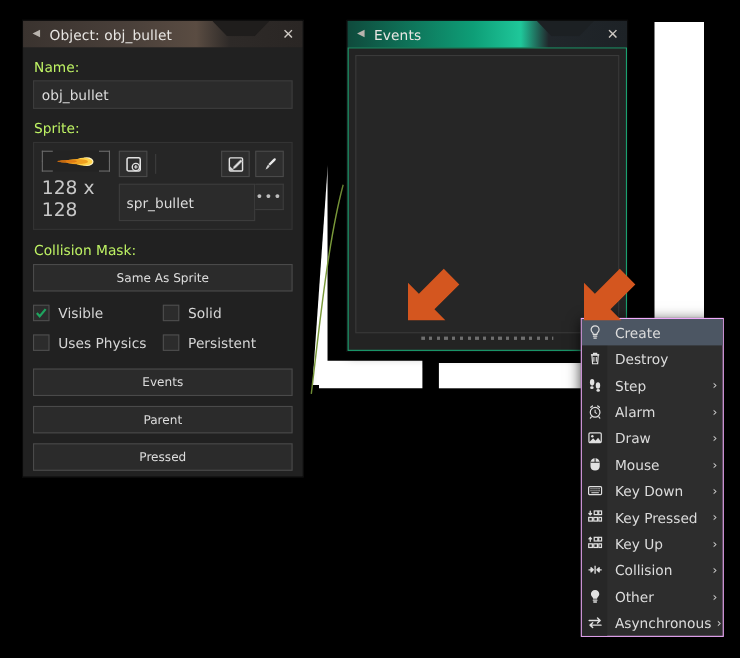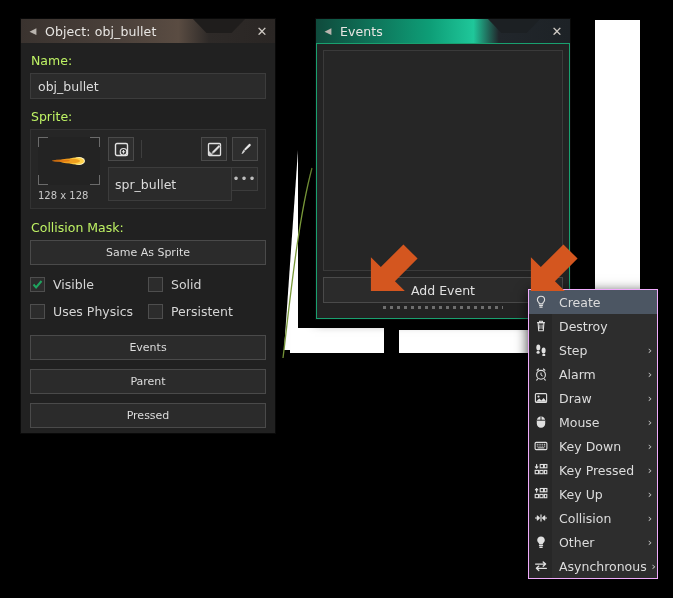--- a/index.html
+++ b/index.html
@@ -63,21 +63,21 @@
   }
   .sprite-thumb i{position:absolute;width:9px;height:9px;border-color:#6b6b6b;border-style:solid;}
   .sprite-thumb i.tl{left:0;top:0;border-width:1px 0 0 1px;}
   .sprite-thumb i.tr{right:0;top:0;border-width:1px 1px 0 0;}
   .sprite-thumb i.bl{left:0;bottom:0;border-width:0 0 1px 1px;}
   .sprite-thumb i.br{right:0;bottom:0;border-width:0 1px 1px 0;}
   .bullet{
     position:absolute;left:50%;top:50%;transform:translate(-50%,-50%);
     width:34px;height:9px;
   }
-  .sprite-dims{color:#c8c8c8;font-size:10px;margin-top:5px;text-align:left;}
+  .sprite-dims{color:#c8c8c8;font-size:17px;margin-top:5px;text-align:left;}
   .sprite-right{flex:1 1 auto;display:flex;flex-direction:column;}
   .sprite-tools{display:flex;align-items:center;height:28px;}
   .tool-btn{
     width:26px;height:24px;box-sizing:border-box;background:#2e2e2e;border:1px solid #4a4a4a;
     display:flex;align-items:center;justify-content:center;cursor:pointer;
   }
   .tool-sep{width:1px;height:18px;background:#3e3e3e;margin:0 7px;}
   .spacer{flex:1 1 auto;}
   .sprite-name-row{display:flex;margin-top:6px;}
   .sprite-name{
@@ -267,21 +267,20 @@
 
   <div class="window" id="eventsWindow">
     <div class="titlebar tb-evt">
       <div class="tb-arrow">◀</div>
       <div class="tb-title">Events</div>
       <div class="tb-notch" style="left:172px;"></div>
       <div class="tb-close">✕</div>
     </div>
     <div class="evt-inner">
       <div class="evt-list"></div>
-      <div class="evt-addbtn">Add Event</div>
       <div class="evt-grip">
         <div class="dots"></div>
       </div>
     </div>
   </div>
 
   <div id="ctxMenu">
 
     <div class="mi sel">
       <span class="ic">

